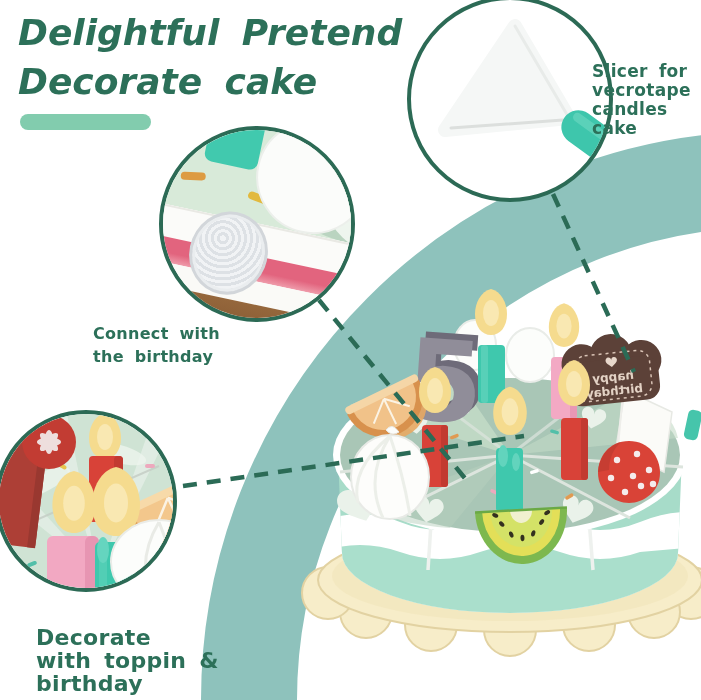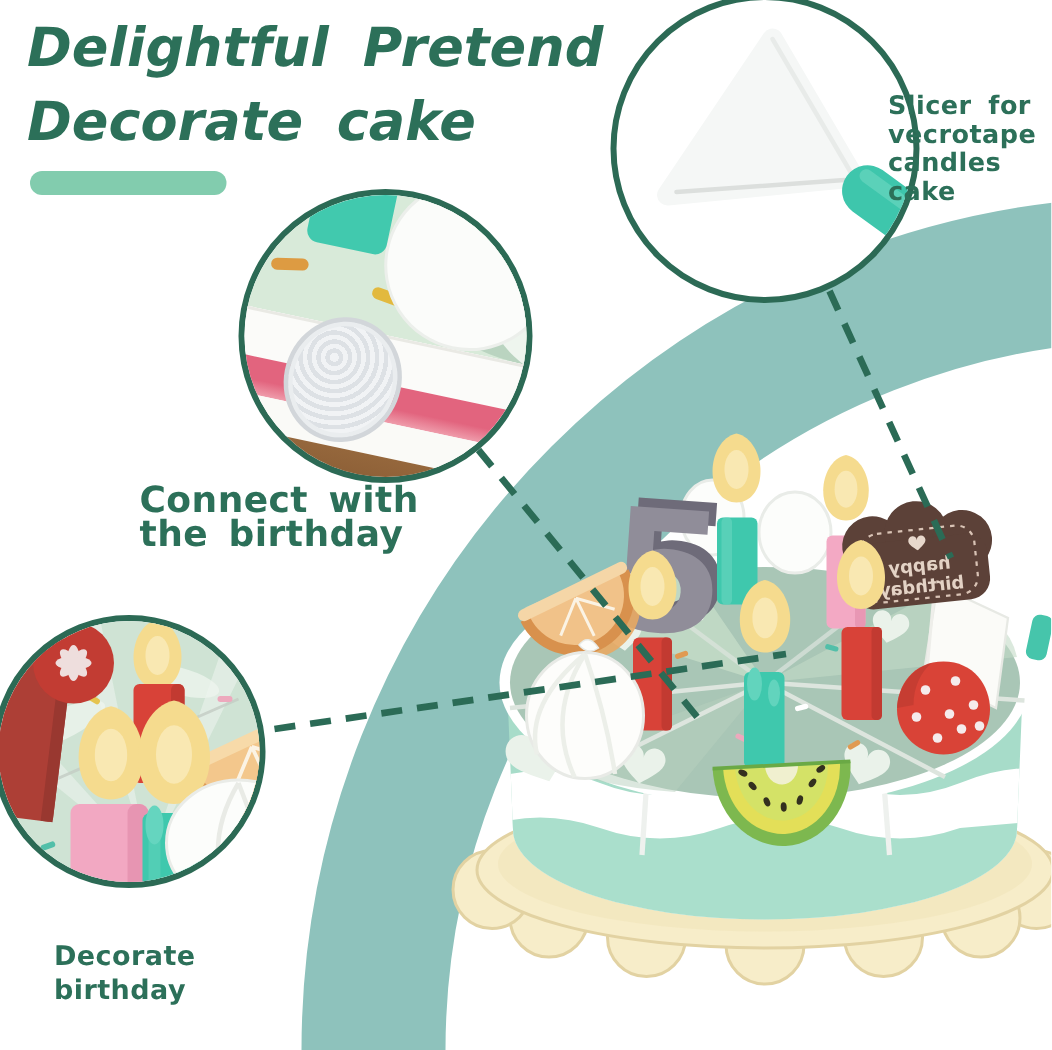--- a/index.html
+++ b/index.html
@@ -10,22 +10,22 @@
          font-weight:800;line-height:49px;letter-spacing:0px;word-spacing:10px;font-style:italic;}
   .underbar{position:absolute;left:20px;top:114px;width:131px;height:16px;border-radius:9px;
          background:#82ccae;z-index:7;}
   .callout{position:absolute;border-radius:50%;border:4.5px solid #2c6a55;background:#fff;
          overflow:hidden;box-sizing:border-box;z-index:5;}
   #callout-slicer{left:407px;top:-4px;width:206px;height:206px;}
   #callout-velcro{left:159px;top:126px;width:196px;height:196px;}
   #callout-candles{left:-5px;top:410px;width:182px;height:182px;}
   .note{position:absolute;z-index:7;color:#2c7059;font-weight:800;letter-spacing:.3px;word-spacing:5px;}
   #note-slicer{left:592px;top:62px;font-size:17px;line-height:19px;}
-  #note-velcro{left:93px;top:322px;font-size:24px;line-height:23px;}
-  #note-candles{left:36px;top:626px;font-size:18px;line-height:23px;}
+  #note-velcro{left:93px;top:322px;font-size:16px;line-height:23px;}
+  #note-candles{left:36px;top:626px;font-size:22px;line-height:23px;}
   svg{display:block;}
   
   .c2rot{position:absolute;left:-50px;top:-40px;width:300px;height:300px;
          transform:rotate(12deg);transform-origin:150px 150px;}
   .band{position:absolute;left:0;width:300px;}
   .b-mint{top:0;height:135px;background:#d8ead9;overflow:hidden;}
   .b-white1{top:135px;height:32px;background:#fbfbf9;border-top:2px solid #e9e9e4;box-sizing:border-box;}
   .b-pink{top:167px;height:25px;background:linear-gradient(#e2647e 60%,#ef9cab);}
   .b-white2{top:192px;height:23px;background:#fafaf7;}
   .b-wood{top:215px;height:90px;background:linear-gradient(#95673c,#6f4423);}
@@ -358,16 +358,17 @@
         <ellipse cx="120" cy="142" rx="5" ry="10" fill="#65d5bf"></ellipse>
       </g>
       <g transform="translate(160,148)">
         <ellipse rx="48" ry="42" fill="#fcfdfb" stroke="#eaece8" stroke-width="2"></ellipse>
         <path d="M0 -40 Q-24 0 -6 40 M0 -40 Q16 0 24 38" stroke="#e9ebe6" stroke-width="3" fill="none"></path>
       </g>
     </svg>
   </div>
   <div class="note" id="note-candles">
     <div>Decorate</div>
+    <div>with toppin &amp;</div>
     <div>birthday</div>
   </div>
 
 </div>
 
 </body></html>

